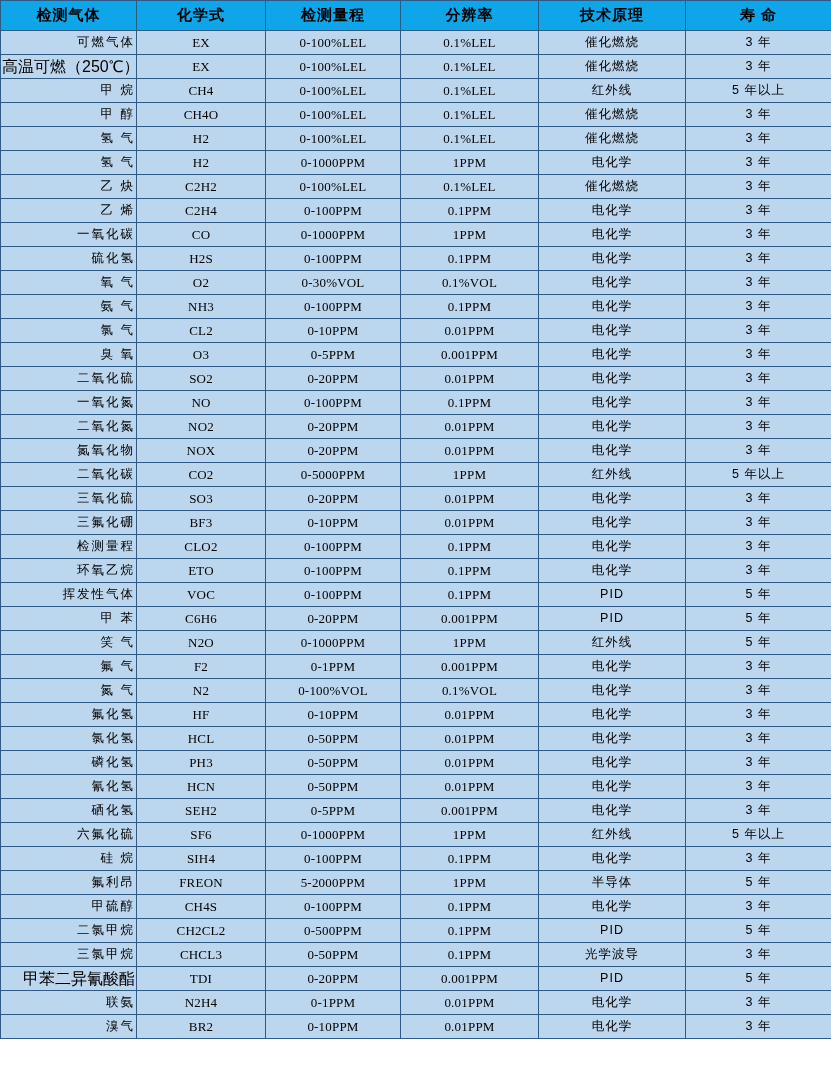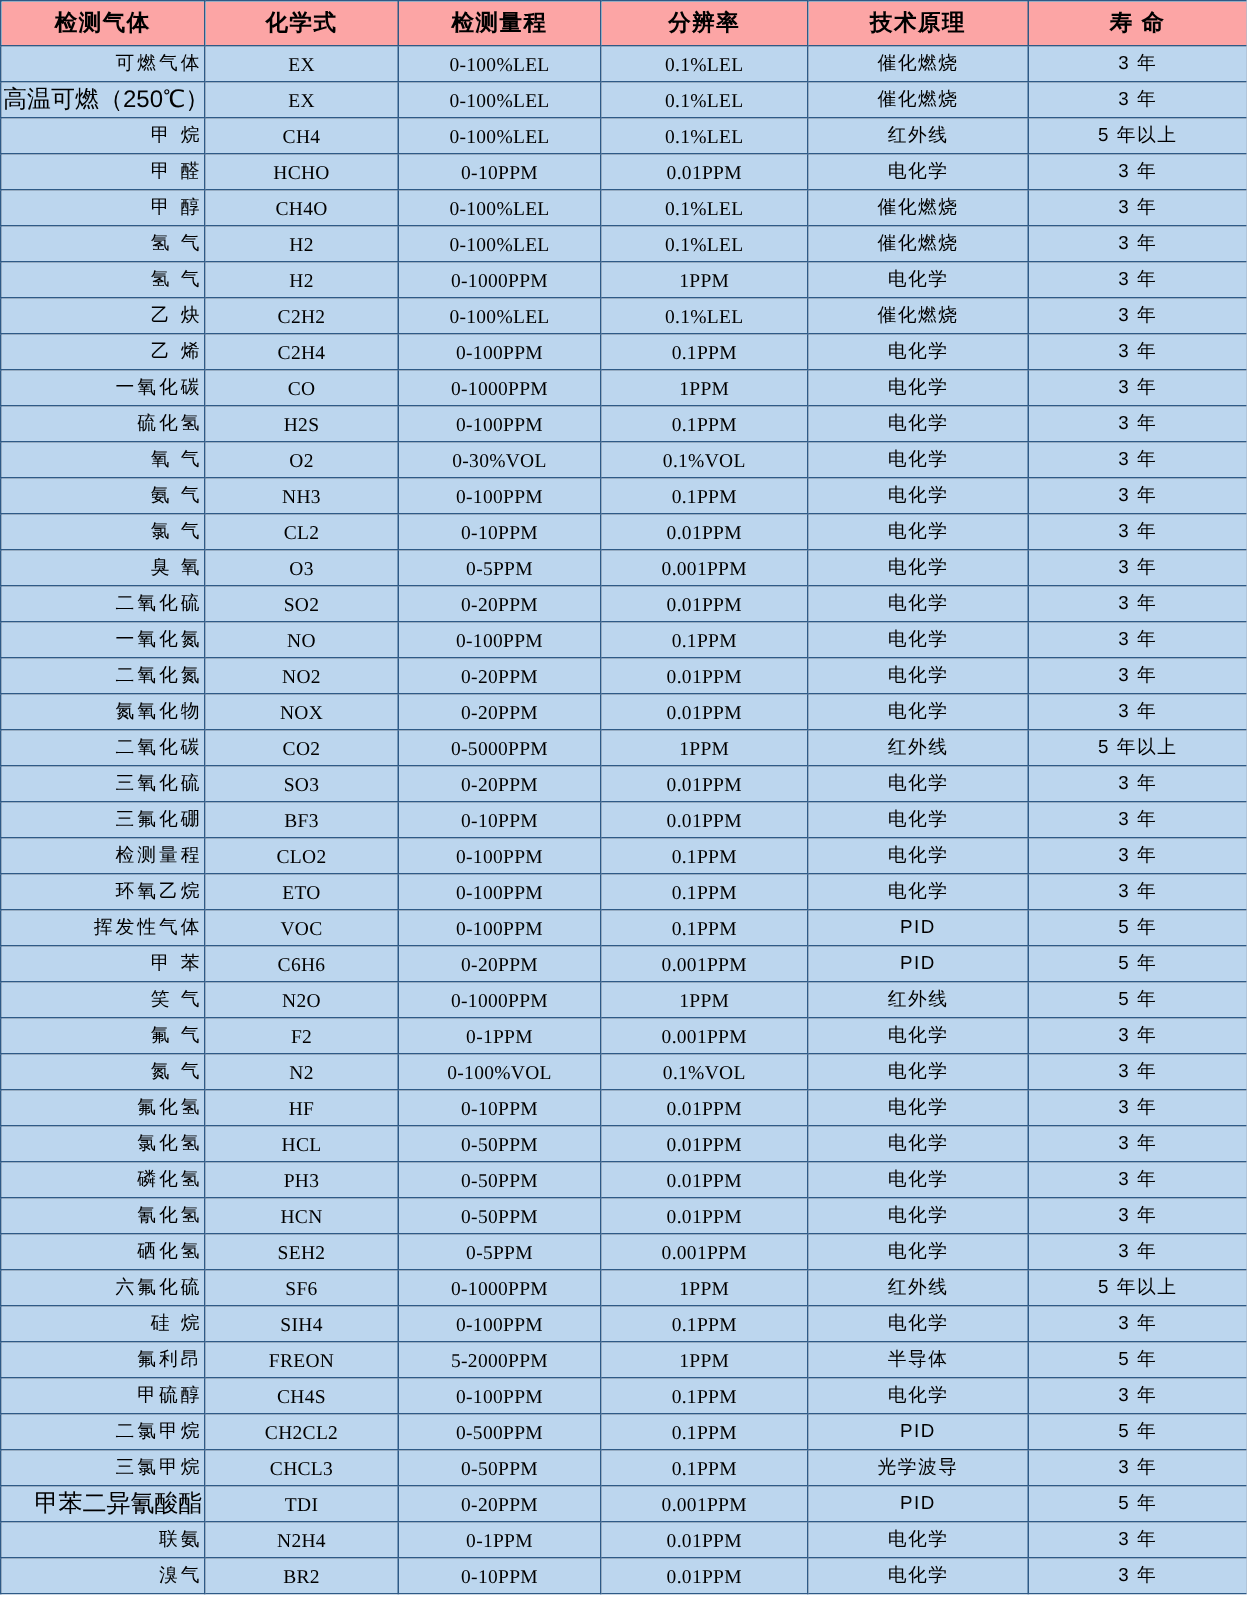--- a/index.html
+++ b/index.html
@@ -18,21 +18,21 @@
   }
   #gas-table th, #gas-table td {
     border: 1px solid #2e5a86;
     text-align: center;
     vertical-align: middle;
     color: #000000;
     white-space: nowrap;
     overflow: hidden;
   }
   #gas-table thead th {
-    background: #fca5a5;
+    background: #0ea5e9;
     font-size: 15px;
     font-weight: bold;
     height: 27px;
     letter-spacing: 1px;
   }
   #gas-table tbody td {
     background: #bcd6ee;
     font-size: 12.5px;
     height: 21px;
     line-height: 21px;
@@ -106,28 +106,20 @@
       </tr>
       <tr>
         <td class="c-name">甲 烷</td>
         <td class="c-formula">CH4</td>
         <td class="c-range">0-100%LEL</td>
         <td class="c-res">0.1%LEL</td>
         <td class="c-tech">红外线</td>
         <td class="c-life">5 年以上</td>
       </tr>
       <tr>
-        <td class="c-name">甲 醛</td>
-        <td class="c-formula">HCHO</td>
-        <td class="c-range">0-10PPM</td>
-        <td class="c-res">0.01PPM</td>
-        <td class="c-tech">电化学</td>
-        <td class="c-life">3 年</td>
-      </tr>
-      <tr>
         <td class="c-name">甲 醇</td>
         <td class="c-formula">CH4O</td>
         <td class="c-range">0-100%LEL</td>
         <td class="c-res">0.1%LEL</td>
         <td class="c-tech">催化燃烧</td>
         <td class="c-life">3 年</td>
       </tr>
       <tr>
         <td class="c-name">氢 气</td>
         <td class="c-formula">H2</td>

